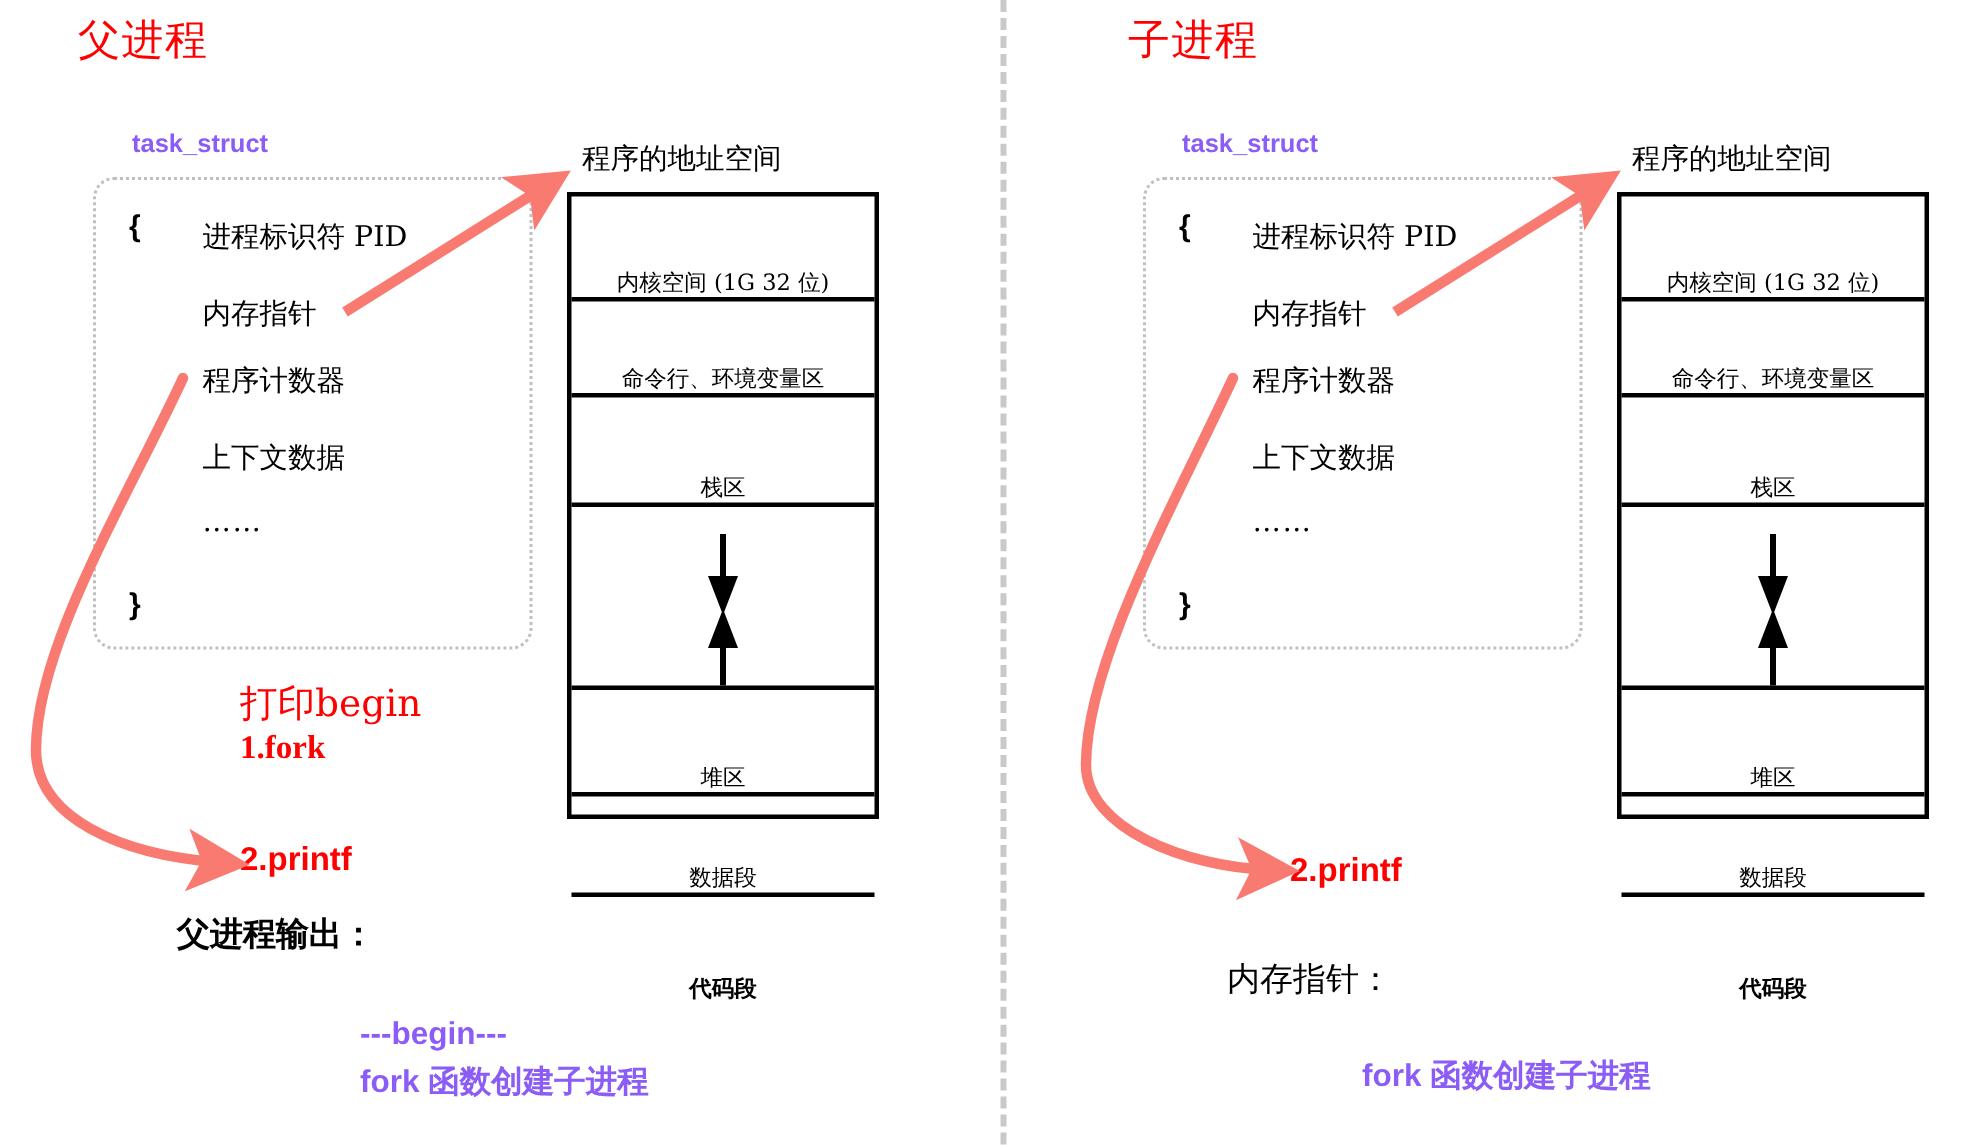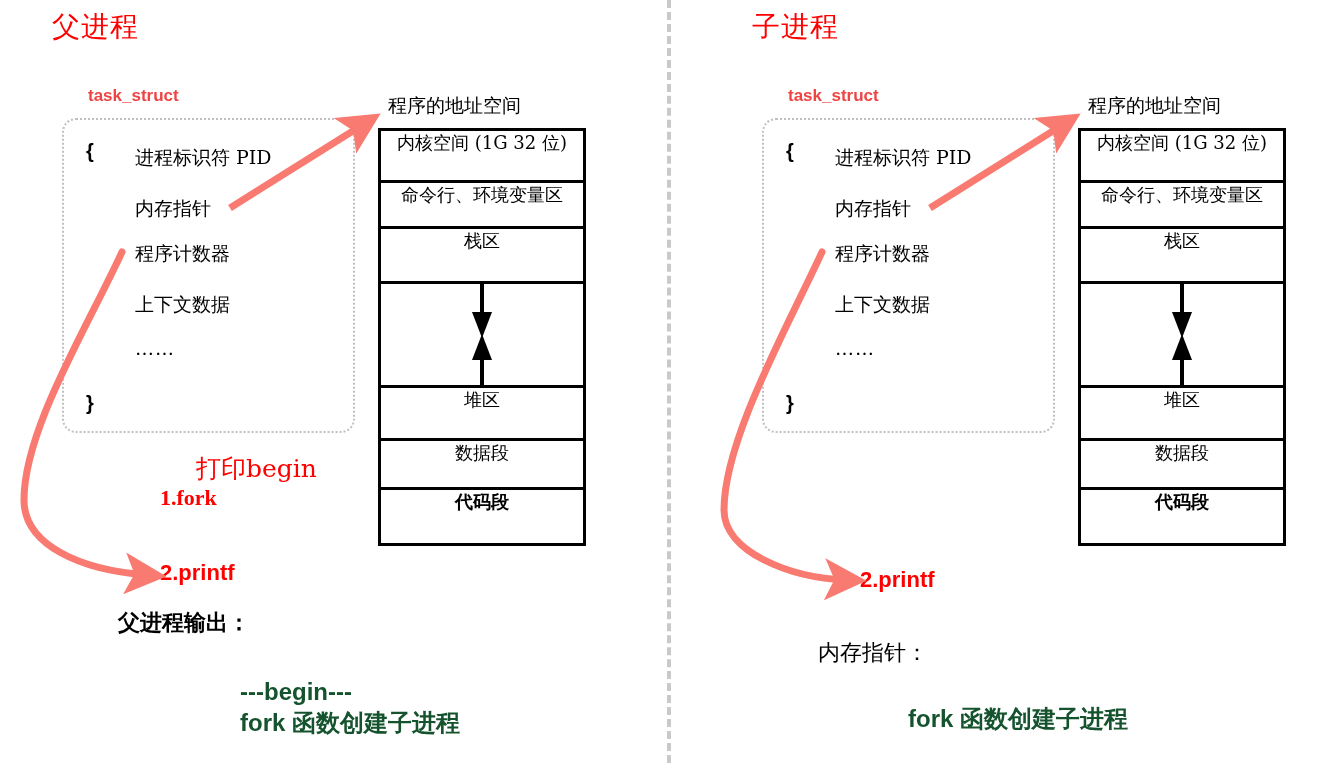--- a/index.html
+++ b/index.html
@@ -37,21 +37,21 @@
     font-weight: 400;
     font-family: "DejaVu Serif", "Liberation Serif", serif;
     letter-spacing: 1px;
     white-space: nowrap;
   }
   
   .ts-label {
     position: absolute;
     font-size: 17px;
     font-weight: bold;
-    color: #ef4444;
+    color: #8b5cf6;
     white-space: nowrap;
     font-family: "Liberation Sans", sans-serif;
   }
   .ts-box {
     position: absolute;
     border: 2px dotted #c0c0c0;
     border-radius: 14px;
     box-sizing: border-box;
     background: transparent;
   }
@@ -88,27 +88,28 @@
     position: absolute;
     border: 3px solid #000;
     box-sizing: border-box;
     background: #fff;
   }
   .mem-row {
     position: relative;
     box-sizing: border-box;
     border-bottom: 3px solid #000;
     display: flex;
-    align-items: flex-start;
+    align-items: flex-end;
     justify-content: center;
-    font-size: 18px;
+    font-size: 15px;
     color: #000;
     font-family: "DejaVu Serif", "Liberation Serif", serif;
     white-space: nowrap;
     overflow: hidden;
+    margin-top: 18px;
   }
   .mem-row:last-child { border-bottom: none; font-weight: bold; }
   .mem-row.gap { justify-content: center; }
   .gap-arrows {
     position: absolute;
     left: 50%;
     top: 0;
     transform: translateX(-50%);
     width: 30px;
     height: 100%;
@@ -128,22 +129,22 @@
   
   .out-label {
     position: absolute;
     font-size: 22px;
     color: #000;
     white-space: nowrap;
     font-family: "DejaVu Serif", "Liberation Serif", serif;
   }
   .out-line {
     position: absolute;
-    font-size: 24px;
-    color: #14532d;
+    font-size: 21px;
+    color: #8b5cf6;
     white-space: nowrap;
     font-weight: bold;
     font-family: "Liberation Sans", sans-serif;
   }
   svg.overlay {
     position: absolute;
     left: 0; top: 0;
     width: 1325px;
     height: 763px;
     pointer-events: none;
@@ -198,21 +199,21 @@
       <span>堆区</span>
     </div>
     <div class="mem-row" style="height:49px;">
       <span>数据段</span>
     </div>
     <div class="mem-row" style="height:53px;">
       <span>代码段</span>
     </div>
   </div>
 
-  <div class="red-note" style="left:160px; top:452px; font-size:25px;margin-left:36px;">
+  <div class="red-note" style="left:160px; top:452px; font-size:25px;">
     <span class="cjk">打印begin</span>
   </div>
   <div class="red-note" style="left:160px; top:485px; font-size:22px;font-family:Liberation Serif, serif;">1.fork</div>
   <div class="red-note" style="left:160px; top:560px; font-size:22px;">2.printf</div>
 
   <div class="out-label" style="left:118px; top:608px;font-weight:bold;">父进程输出：</div>
   <div class="out-line" style="left:240px; top:678px;">---begin---</div>
   <div class="out-line" style="left:240px; top:707px;">
     <span>fork 函数创建子进程</span>
   </div>

